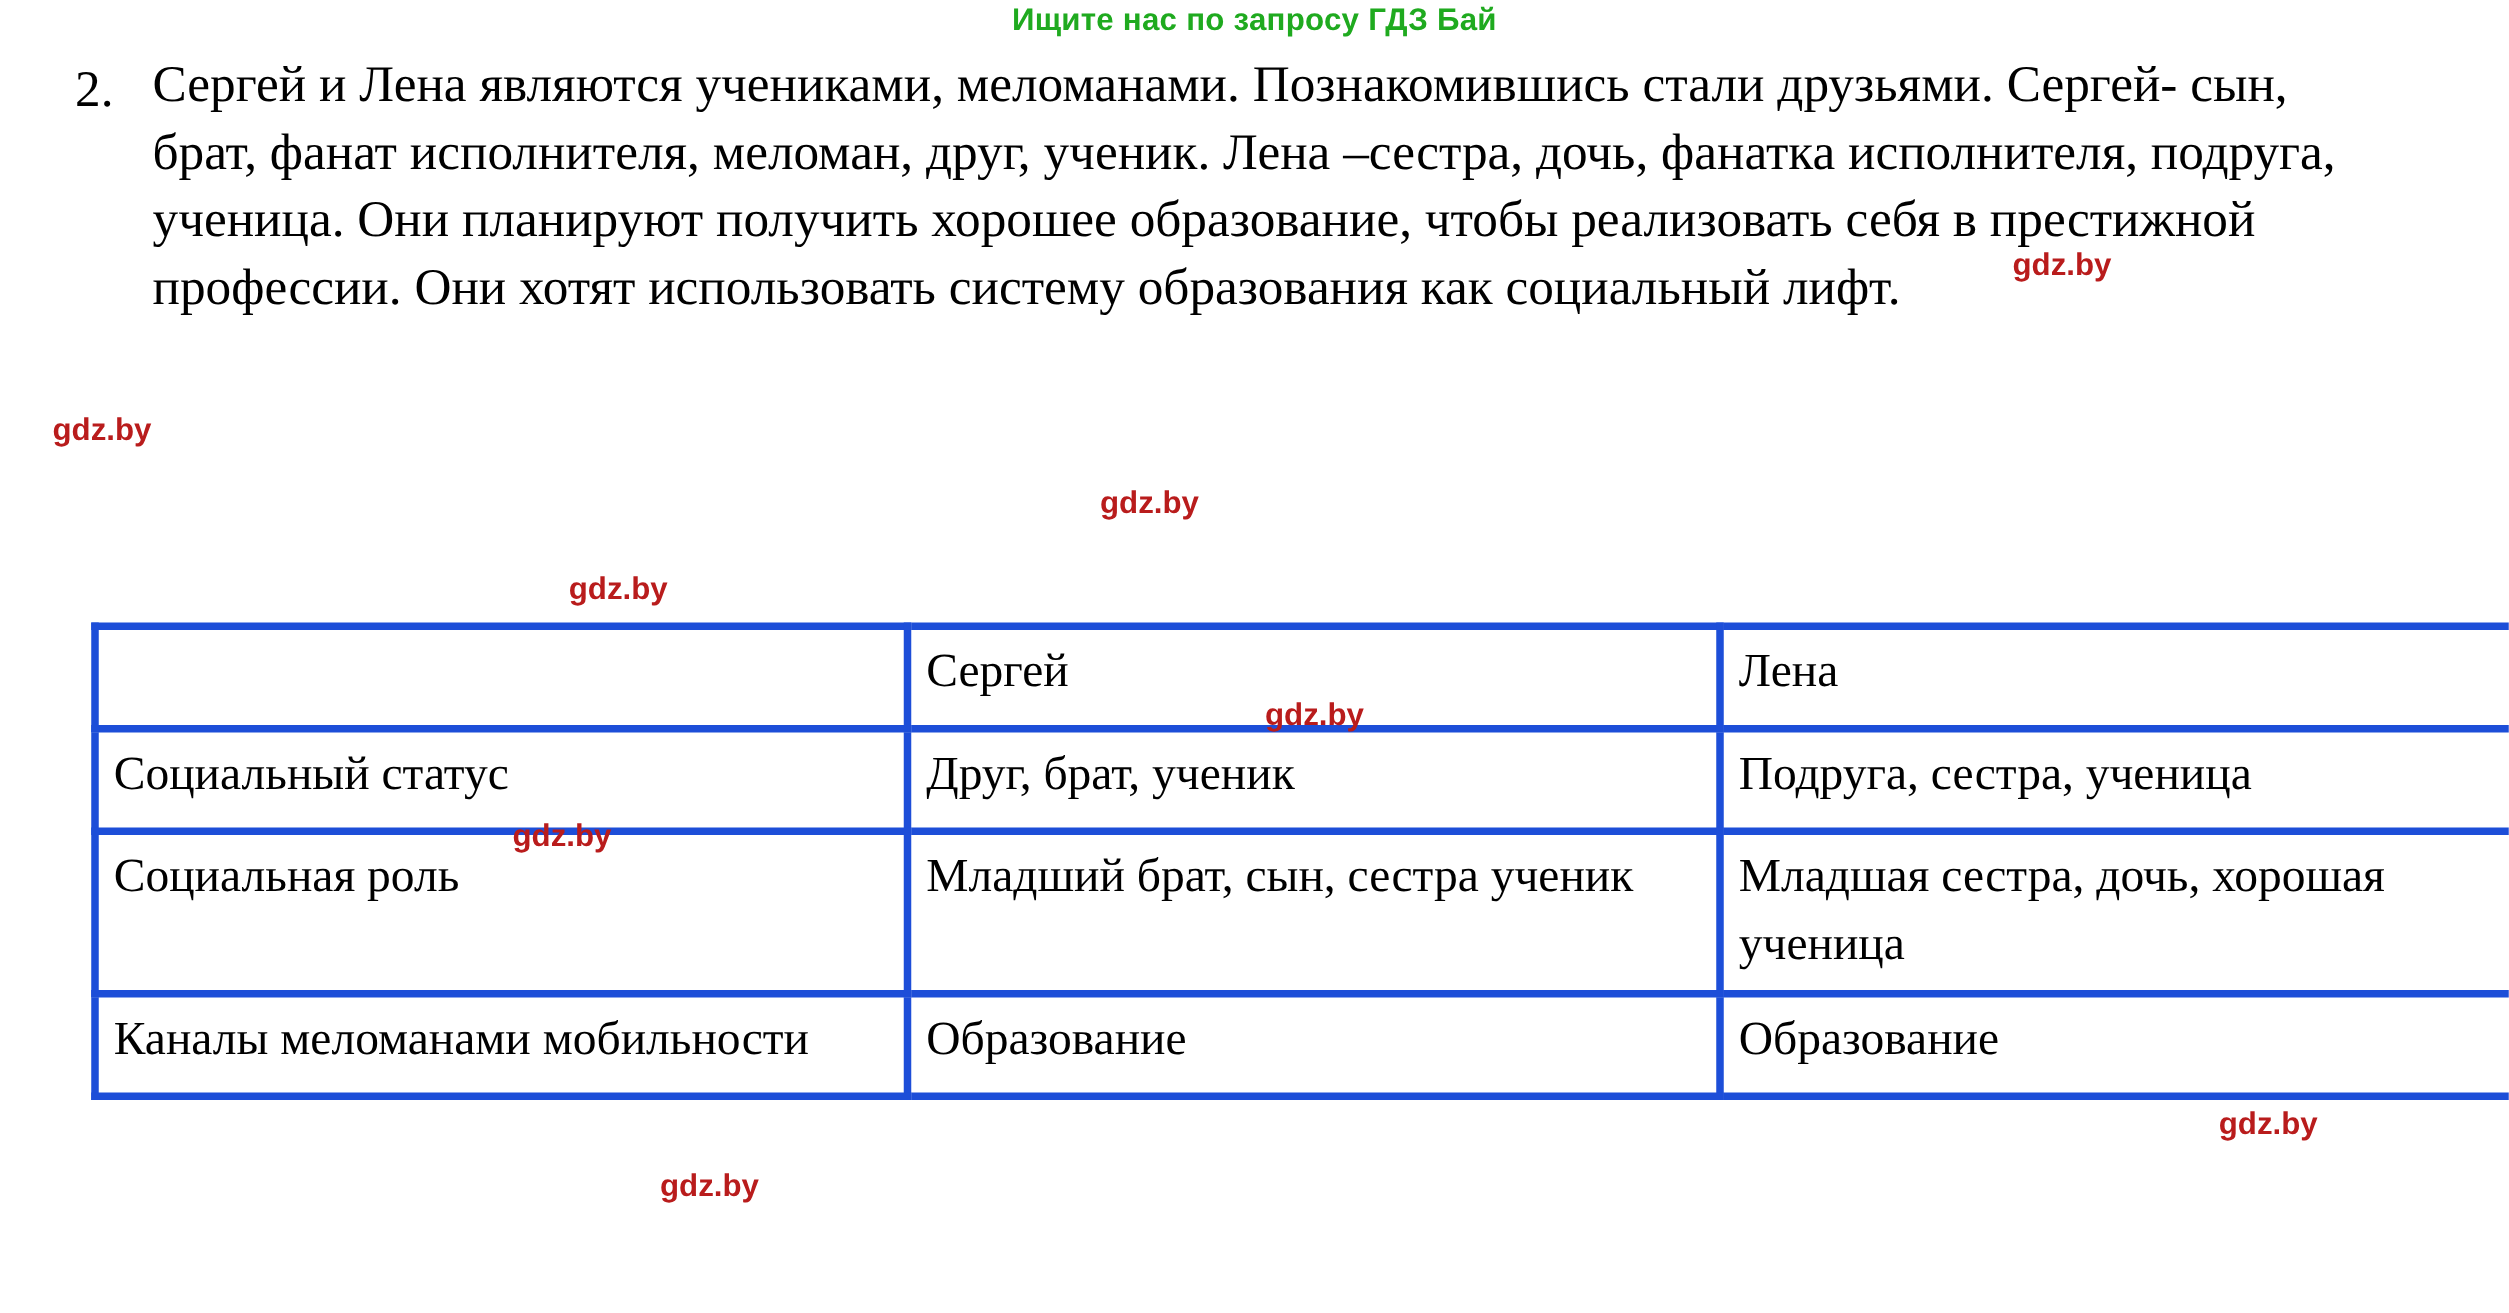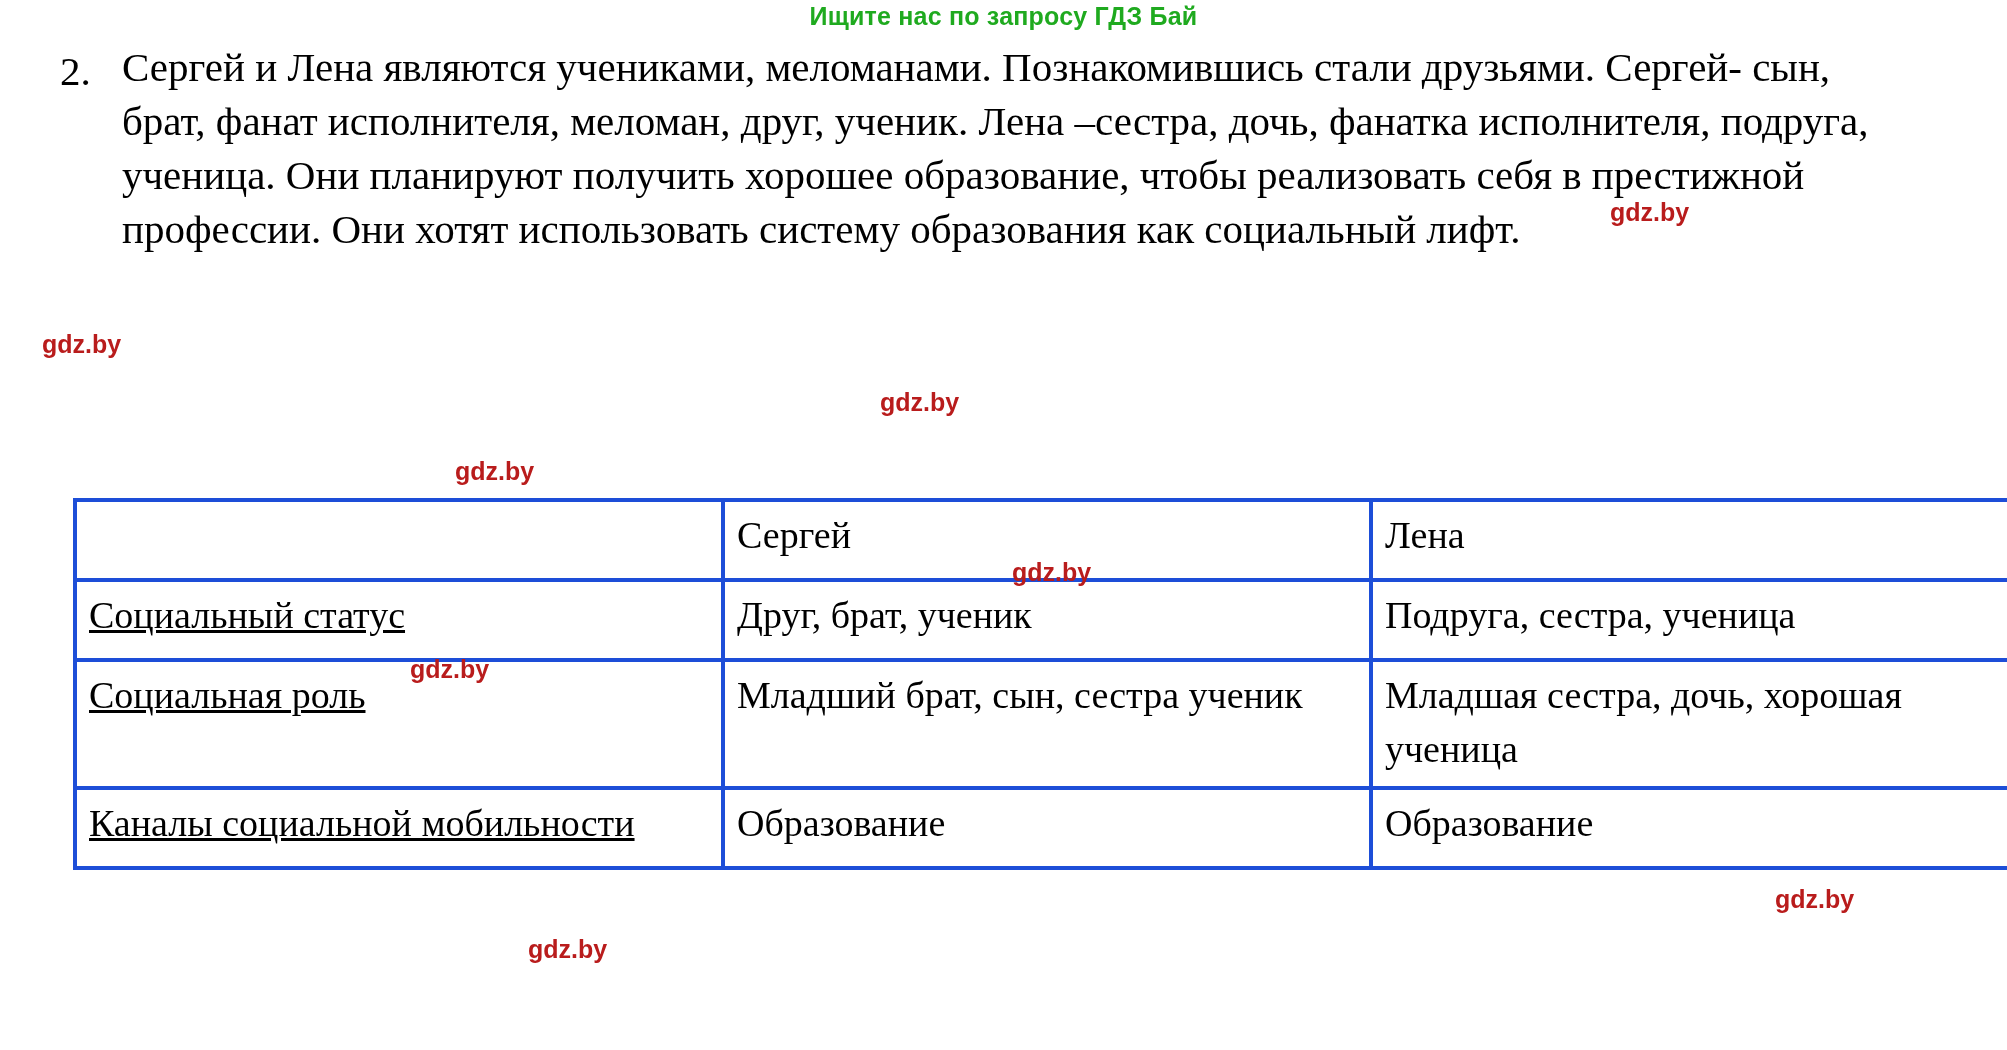--- a/index.html
+++ b/index.html
@@ -61,28 +61,28 @@
   
   .tbl {
     position: absolute;
     left: 73px;
     top: 498px;
     width: 1865px;
     border-collapse: collapse;
     table-layout: fixed;
   }
   .tbl td {
-    border: 4px solid #1d4ed8;
+    border: 6px solid #1d4ed8;
     font-size: 38px;
     line-height: 54px;
     padding: 6px 12px 10px 12px;
     vertical-align: top;
     height: 60px;
   }
-  .col-a { width: 620px; text-decoration: underline; }
+  .col-a { width: 620px; }
   .col-b { width: 620px; }
   .col-c { width: 625px; }
   .hdr-empty { height: 62px; }
 
   
   .footer {
     position: absolute;
     bottom: 18px;
     left: 0;
     width: 100%;
@@ -138,21 +138,21 @@
         <td class="col-a">Социальный статус</td>
         <td class="col-b">Друг, брат, ученик</td>
         <td class="col-c">Подруга, сестра, ученица</td>
       </tr>
       <tr>
         <td class="col-a">Социальная роль</td>
         <td class="col-b">Младший брат, сын, сестра ученик</td>
         <td class="col-c">Младшая сестра, дочь, хорошая ученица</td>
       </tr>
       <tr>
-        <td class="col-a">Каналы социальной мобильности</td>
+        <td class="col-a">Каналы меломанами мобильности</td>
         <td class="col-b">Образование</td>
         <td class="col-c">Образование</td>
       </tr>
     </tbody>
   </table>
 
 
   <div class="wm wm-1">gdz.by</div>
   <div class="wm wm-2">gdz.by</div>
   <div class="wm wm-3">gdz.by</div>

